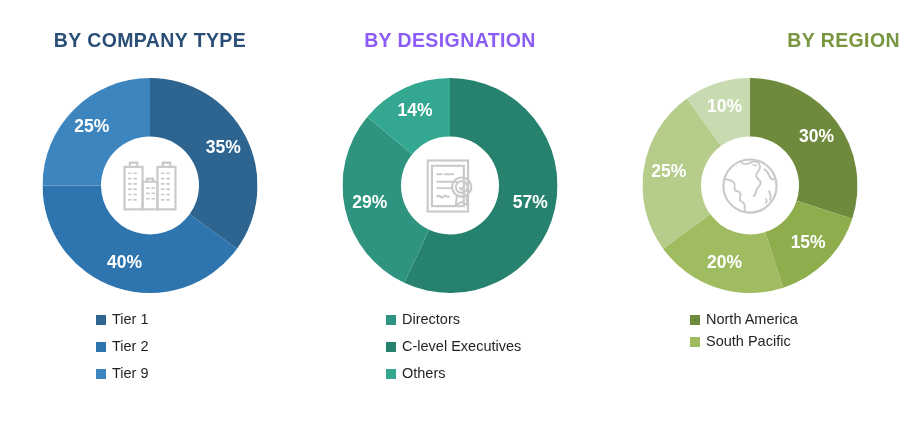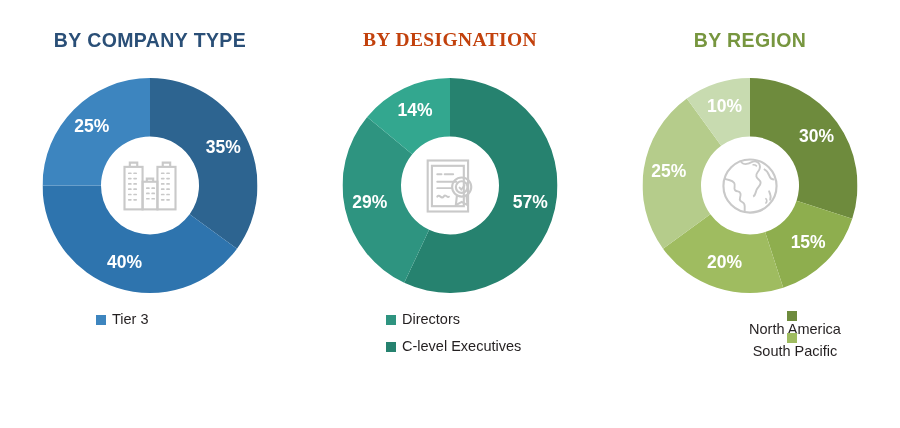--- a/index.html
+++ b/index.html
@@ -32,22 +32,22 @@
     position: absolute;
     top: 29px;
     left: 0;
     width: 300px;
     text-align: center;
     font-size: 19.5px;
     font-weight: bold;
     letter-spacing: 0.4px;
   }
   .panel-company .panel-title { color: #2a4f77; }
-  .panel-designation .panel-title { color: #c2410c; font-family: Liberation Serif, serif; }
-  .panel-region .panel-title { color: #77963f; }
+  .panel-designation .panel-title { color: #8b5cf6; }
+  .panel-region .panel-title { color: #77963f; text-align: right; }
 
   .donut-wrap {
     position: absolute;
     top: 78px;
     left: 0;
     width: 300px;
     height: 215px;
   }
   .donut {
     position: absolute;
@@ -86,21 +86,21 @@
   .panel-company .legend { top: 311px; left: 96px; width: 204px; }
   .panel-designation .legend { top: 311px; left: 86px; width: 214px; }
   .panel-region .legend { top: 311px; left: 90px; width: 210px; }
 
   .legend-item {
     display: flex;
     align-items: center;
     margin-bottom: 10px;
     height: 17px;
   }
-  .panel-region .legend-item { margin-bottom: 5px; flex-direction: column; }
+  .panel-region .legend-item { margin-bottom: 5px; }
   .swatch {
     width: 10px;
     height: 10px;
     flex: 0 0 10px;
     margin-right: 6px;
   }
   .legend-label {
     font-size: 14.5px;
     color: #231f20;
     line-height: 17px;
@@ -134,22 +134,30 @@
           <g stroke-width="1.6" stroke-linecap="round">
             <path d="M12 20h2M17 20h2M12 25h2M17 25h2M12 30h2M17 30h2M12 35h2M17 35h2M12 40h2M17 40h2M12 45h2M17 45h2"></path>
             <path d="M43 20h2M48 20h2M43 25h2M48 25h2M43 30h2M48 30h2M43 35h2M48 35h2M43 40h2M48 40h2M43 45h2M48 45h2"></path>
             <path d="M29 34h2M34 34h2M29 39h2M34 39h2M29 44h2M34 44h2"></path>
           </g>
         </svg>
       </div>
     </div>
     <div class="legend">
       <div class="legend-item">
+        <span class="swatch" style="background: rgb(45, 100, 144);"></span>
+        <span class="legend-label">Tier 1</span>
+      </div>
+      <div class="legend-item">
+        <span class="swatch" style="background: rgb(46, 116, 174);"></span>
+        <span class="legend-label">Tier 2</span>
+      </div>
+      <div class="legend-item">
         <span class="swatch" style="background: rgb(61, 133, 191);"></span>
-        <span class="legend-label">Tier 3</span>
+        <span class="legend-label">Tier 9</span>
       </div>
     </div>
   </div>
 
   <div class="panel panel-designation">
     <div class="panel-title">BY DESIGNATION</div>
     <div class="donut-wrap">
       <div class="donut">
         <svg viewBox="0 0 215 215">
             <path d="M107.5 0 A107.5 107.5 0 1 1 61.728726156754725 204.7689081400971 L86.63681471331145 151.83652557083497 A49 49 0 1 0 107.5 58.5 Z" fill="#26826f"></path>
@@ -177,20 +185,24 @@
       </div>
     </div>
     <div class="legend">
       <div class="legend-item">
         <span class="swatch" style="background: rgb(46, 148, 128);"></span>
         <span class="legend-label">Directors</span>
       </div>
       <div class="legend-item">
         <span class="swatch" style="background: rgb(38, 130, 111);"></span>
         <span class="legend-label">C-level Executives</span>
+      </div>
+      <div class="legend-item">
+        <span class="swatch" style="background: rgb(51, 167, 143);"></span>
+        <span class="legend-label">Others</span>
       </div>
     </div>
   </div>
 
   <div class="panel panel-region">
     <div class="panel-title">BY REGION</div>
     <div class="donut-wrap">
       <div class="donut">
         <svg viewBox="0 0 215 215">
             <path d="M107.5 0 A107.5 107.5 0 0 1 209.738575501729 140.71932689530684 L154.10176929846253 122.64183272437242 A49 49 0 0 0 107.5 58.5 Z" fill="#6e8b3d"></path>

